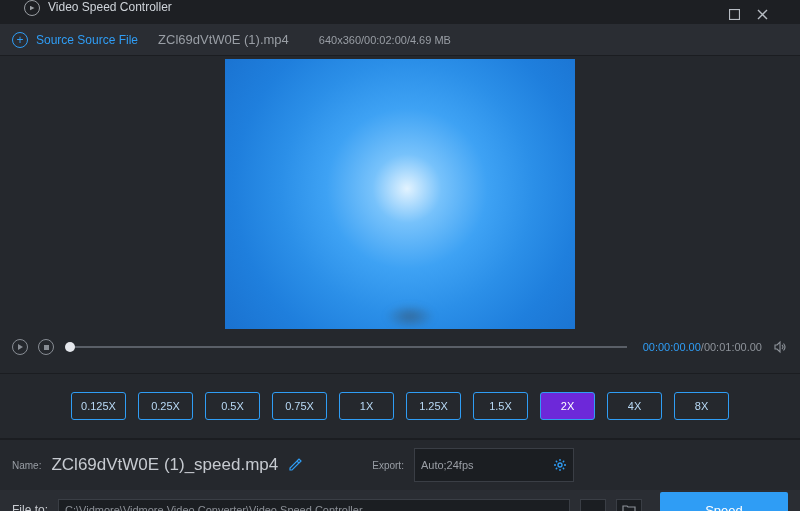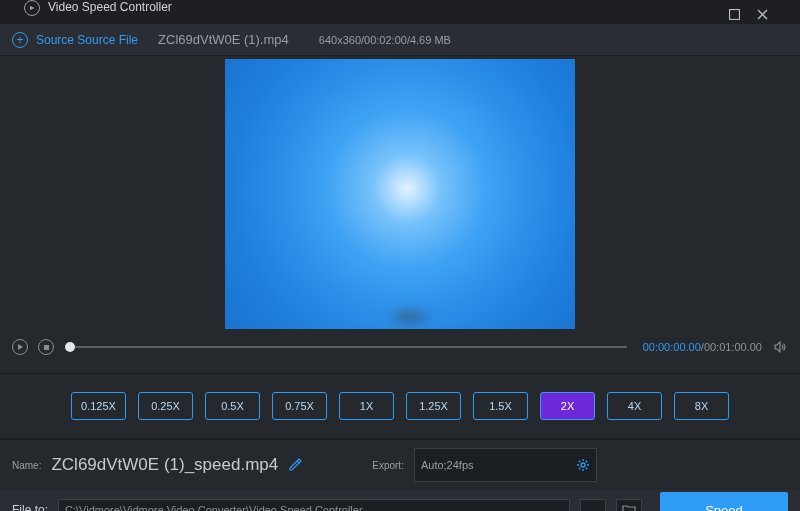--- a/index.html
+++ b/index.html
@@ -38,21 +38,21 @@
 .speed-row { display: flex; justify-content: center; gap: 12px; padding: 18px 0 18px 0; }
 .speed-btn { width: 55px; height: 28px; border: 1px solid #2f9df5; border-radius: 3px; color: #b8d9f5; font-size: 11px; display: flex; align-items: center; justify-content: center; cursor: pointer; font-weight: 400; background: transparent; }
 .speed-btn.active { background: #6d28d9; color: #fff; }
 
 .bottom-bar { border-top: 1px solid #1b1d21; padding: 8px 0 0 0; }
 .row1 { display: flex; align-items: center; padding: 0 12px 8px 12px; gap: 10px; }
 .row1 .lbl { color: #999ea5; font-size: 10px; }
 .row1 .fname { color: #c6cad0; font-size: 17px; }
 .edit-icon { width:14px; height:14px; color:#2f9df5; cursor:pointer; }
 .row1 .spacer-sm { width: 50px; }
-.output-field { height: 22px; background: #1b1e22; border: 1px solid #3a3e45; display: flex; align-items: center; justify-content: space-between; padding: 16px 6px; width: 183px; }
+.output-field { height: 22px; background: #1b1e22; border: 1px solid #3a3e45; display: flex; align-items: center; justify-content: space-between; padding: 16px 6px; width: 160px; }
 .output-field span { font-size: 11px; color: #9b9fa6; }
 .gear-icon { width:14px; height:14px; color:#2f9df5; cursor:pointer; }
 
 .row2 { display: flex; align-items: center; padding: 4px 12px 0 12px; gap: 10px; background: #2a2d33; height: 36px; }
 .path-field { flex: 1; height: 22px; background: #1b1e22; border: 1px solid #3a3e45; display: flex; align-items: center; padding: 0 6px; color: #8c9097; font-size: 11px; }
 .icon-btn { width: 26px; height: 22px; background: #1b1e22; border: 1px solid #3a3e45; display:flex; align-items:center; justify-content:center; cursor:pointer; color:#8c9097; font-size:12px; }
 .export-btn { width: 128px; height: 36px; background: #2f9df5; color: #fff; display: flex; align-items: center; justify-content: center; font-size: 13px; cursor: pointer; margin-left: 8px; margin-top:-4px; margin-bottom:-4px; border-radius:2px; }
 
 svg { display: block; }
 </style>

